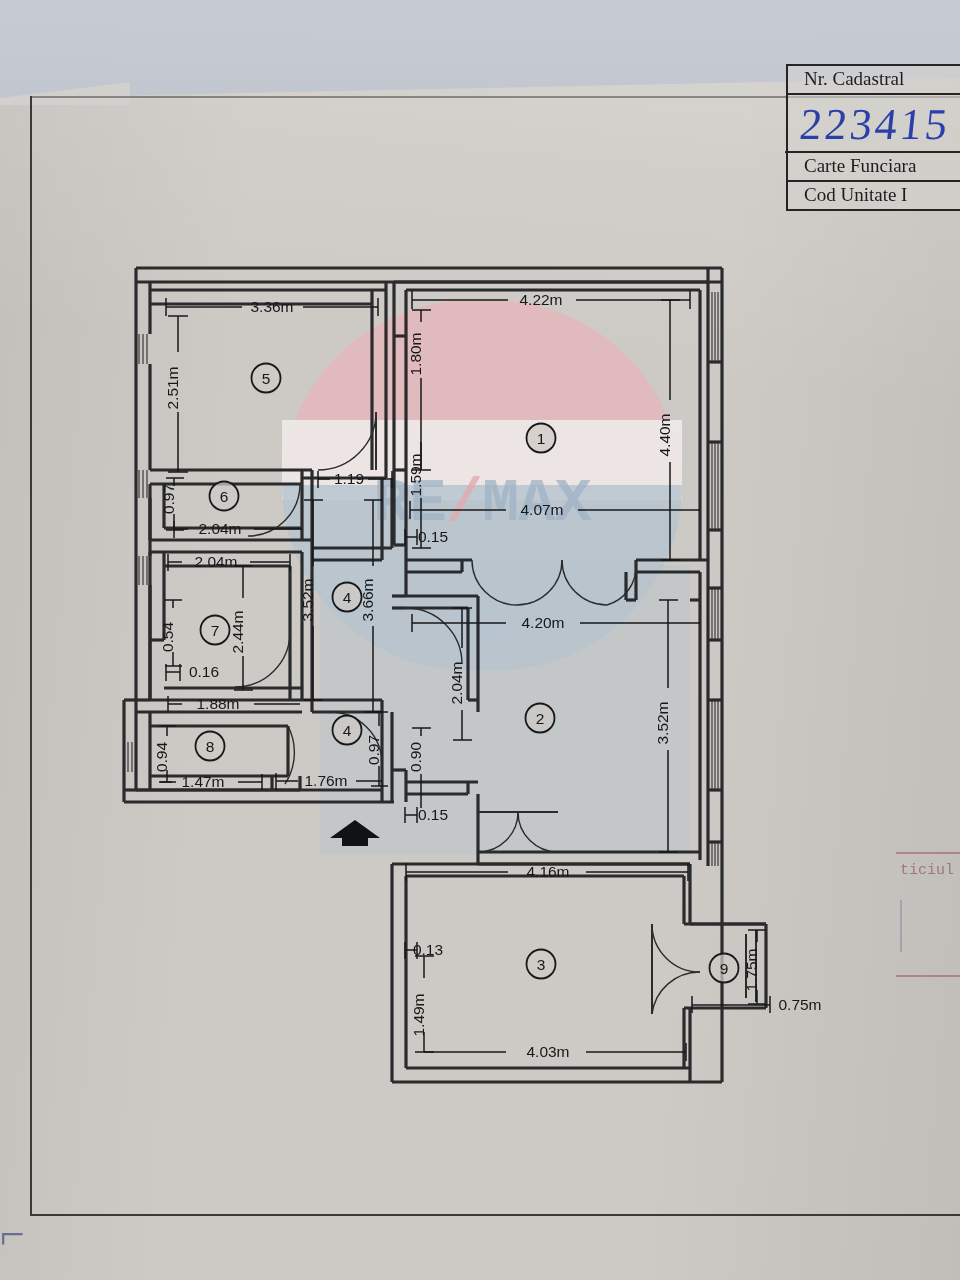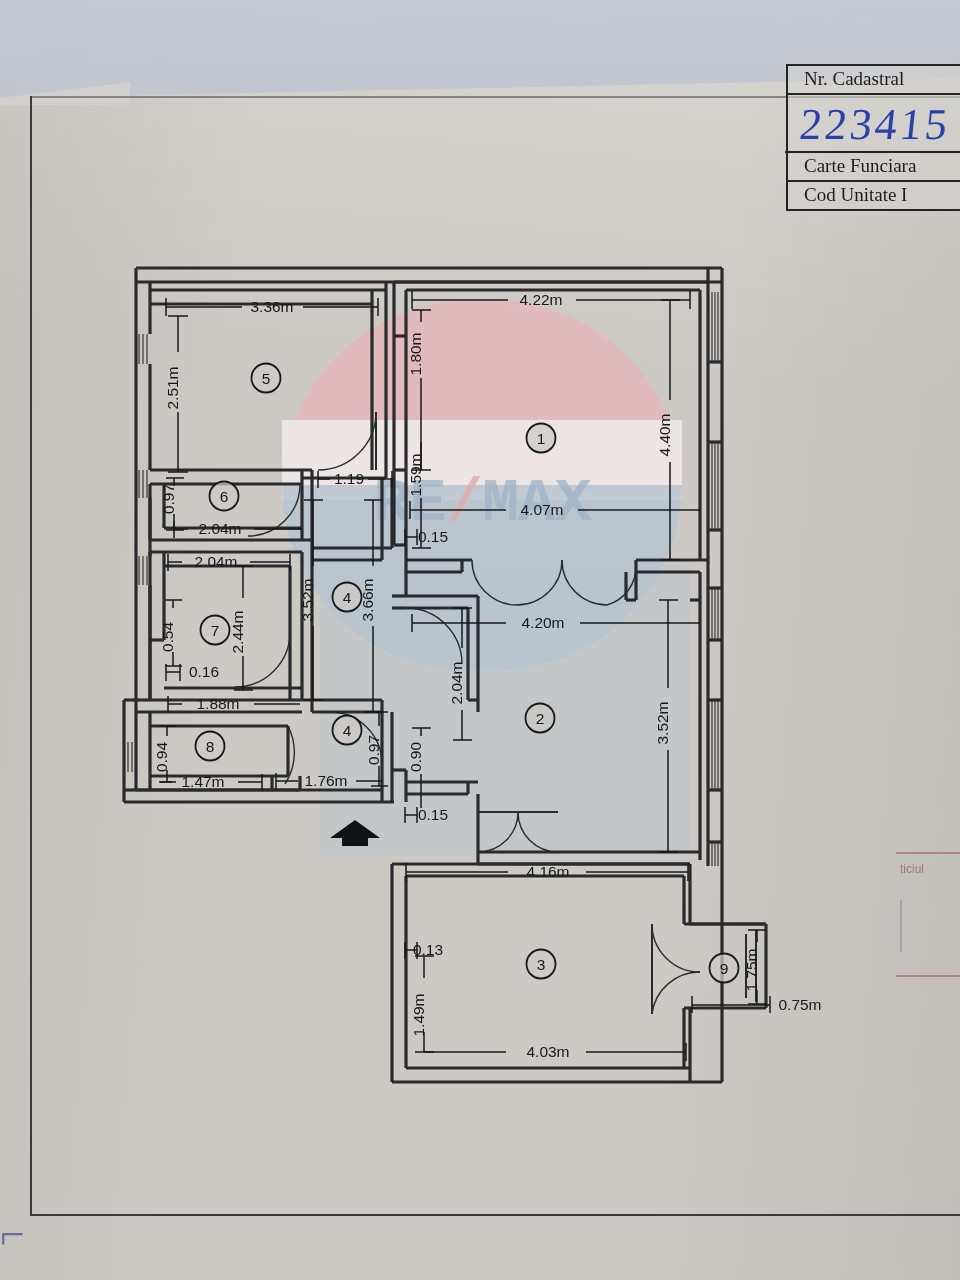--- a/index.html
+++ b/index.html
@@ -76,22 +76,22 @@
     border-bottom:2px solid #242426;
     padding:4px 0 8px 12px;height:58px;box-sizing:border-box;
     font-family:"Liberation Serif", serif;
     font-size:44px;color:#2b3fa8;white-space:nowrap;
     letter-spacing:3px;
     transform:skewX(-6deg);
   }
 
   
   #stamp{
-    position:absolute;left:900px;top:862px;font-size:12px;color:#9a6b72;
-    font-family:Liberation Sans, sans-serif;opacity:.85;white-space:nowrap;
+    position:absolute;left:900px;top:862px;font-size:15px;color:#9a6b72;
+    font-family:Liberation Mono, monospace;opacity:.85;white-space:nowrap;
   }
   #stamp-line-top{position:absolute;left:896px;top:852px;width:64px;height:1.5px;background:#a8767d;opacity:.8;}
   #stamp-line-bot{position:absolute;left:896px;top:975px;width:64px;height:1.5px;background:#a8767d;opacity:.8;}
   #stamp-line-v{position:absolute;left:900px;top:900px;width:1.5px;height:52px;background:#8e8fa8;opacity:.6;}
   #blue-corner{position:absolute;left:0px;top:1222px;width:34px;height:60px;
     background:transparent;color:#4a4f86;font-size:44px;line-height:26px;font-family:"Liberation Serif",serif;opacity:.75;}
 
   
   #plan{position:absolute;left:0;top:0;width:960px;height:1280px;}
   #plan svg{display:block;}

